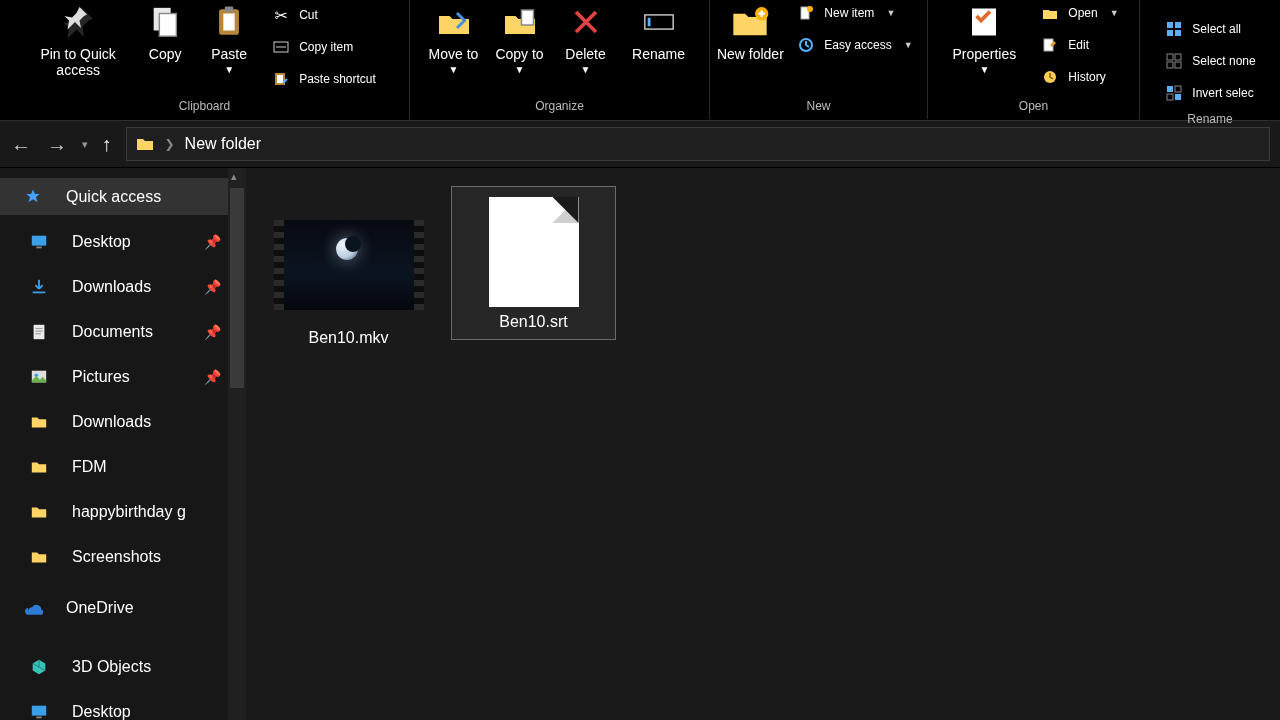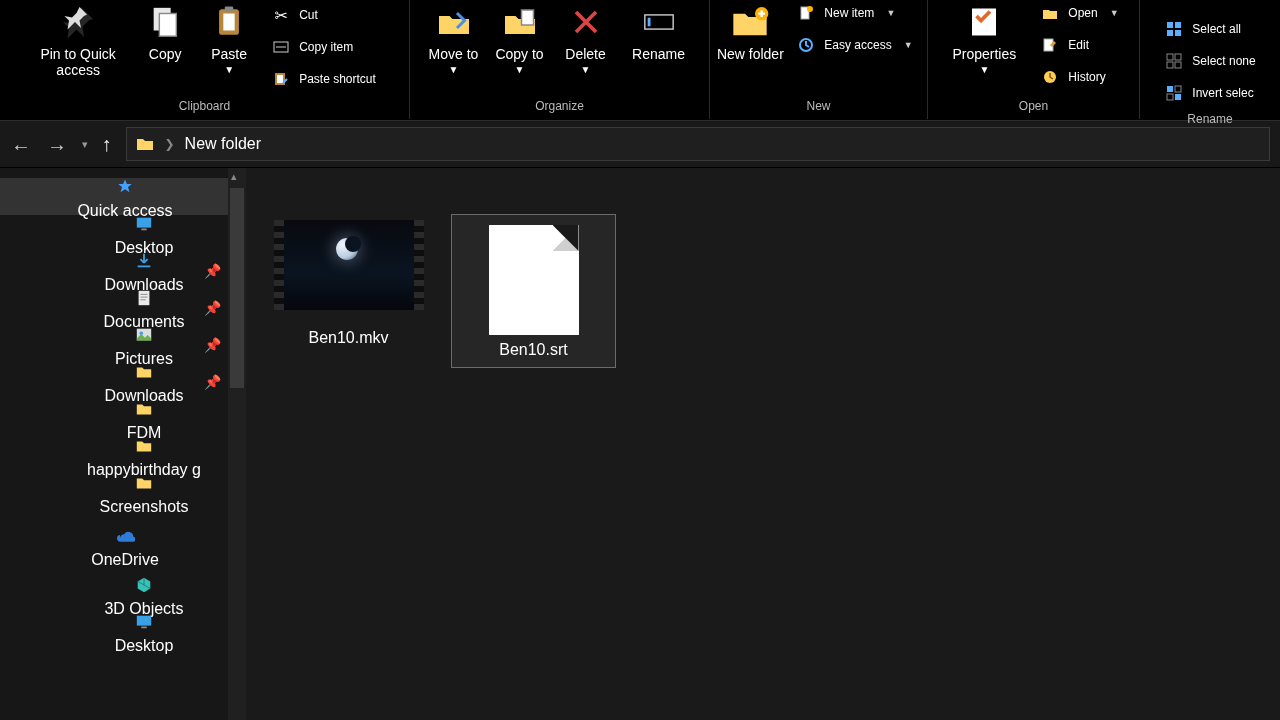--- a/index.html
+++ b/index.html
@@ -30,30 +30,30 @@
   .addr .sep { color:#888; font-size:12px; }
   .addr .crumb { font-size:16px; color:#ffffff; }
 
   
   .body { display:flex; height: calc(720px - 120px - 48px); }
   .sidebar { width: 246px; background:#171717; overflow:hidden; position:relative; }
   .sidebar-scroll { position:absolute; right:0; top:0; width:18px; height:100%; background:#202020; }
   .sidebar-scroll .thumb { position:absolute; top:20px; left:2px; width:14px; height:200px; background:#3a3a3a; }
   .sidebar-scroll .arrow-up { position:absolute; top:2px; left:3px; font-size:11px; color:#888; }
   .tree { padding-top:10px; width:228px; }
-  .tree-item { display:flex; align-items:center; height:37px; padding-left:22px; gap:6px; cursor:pointer; font-size:16px;flex-direction:column; }
-  .tree-item.sub { padding-left:60px; }
+  .tree-item { display:flex; align-items:center; height:37px; padding-left:22px; gap:22px; cursor:pointer; font-size:16px; }
+  .tree-item.sub { padding-left:28px;margin-top:8px; }
   .tree-item.selected { background:#333333; }
   .tree-item .ticon { width:22px; display:flex; justify-content:center; }
   .tree-item .pin { margin-left:auto; margin-right:6px; color:#888; font-size:14px; }
   .tree-sep { height:14px; }
 
   .content { flex:1; background:#1a1a1a; padding:18px 20px; display:flex; align-items:flex-start; gap:20px; }
   .file-tile { width:165px; display:flex; flex-direction:column; align-items:center; padding:6px 4px 8px; border:1px solid transparent; cursor:pointer; }
-  .file-tile.selected { border:1px solid #6b6b6b; background:#262626;margin-top:28px; }
+  .file-tile.selected { border:1px solid #6b6b6b; background:#262626; }
   .file-tile .thumb { width:150px; height:100px; display:flex; align-items:center; justify-content:center; margin-top:22px; margin-bottom:8px; }
   .file-tile .flabel { font-size:16px; color:#ffffff; margin-top:6px; }
 
   
   .vid-thumb { width:150px; height:90px; background:linear-gradient(#080a10,#0a1420 60%,#05070c); position:relative; border-left:10px solid #2a2a2a; border-right:10px solid #2a2a2a; }
   .vid-thumb::before, .vid-thumb::after { content:""; position:absolute; top:0; bottom:0; width:10px; background:repeating-linear-gradient(#2a2a2a 0 6px,#0d0d0d 6px 12px); }
   .vid-thumb::before { left:-10px; }
   .vid-thumb::after { right:-10px; }
   .moon { position:absolute; top:18px; left:52px; width:22px; height:22px; border-radius:50%; background:radial-gradient(circle at 30% 30%, #eef5ff, #b9cde0 60%, #3a4a5a 100%); box-shadow:0 0 14px 4px rgba(200,220,255,.25); }
   .moon::after{content:"";position:absolute;right:-3px;top:-2px;width:16px;height:16px;border-radius:50%;background:#0a1420;}

